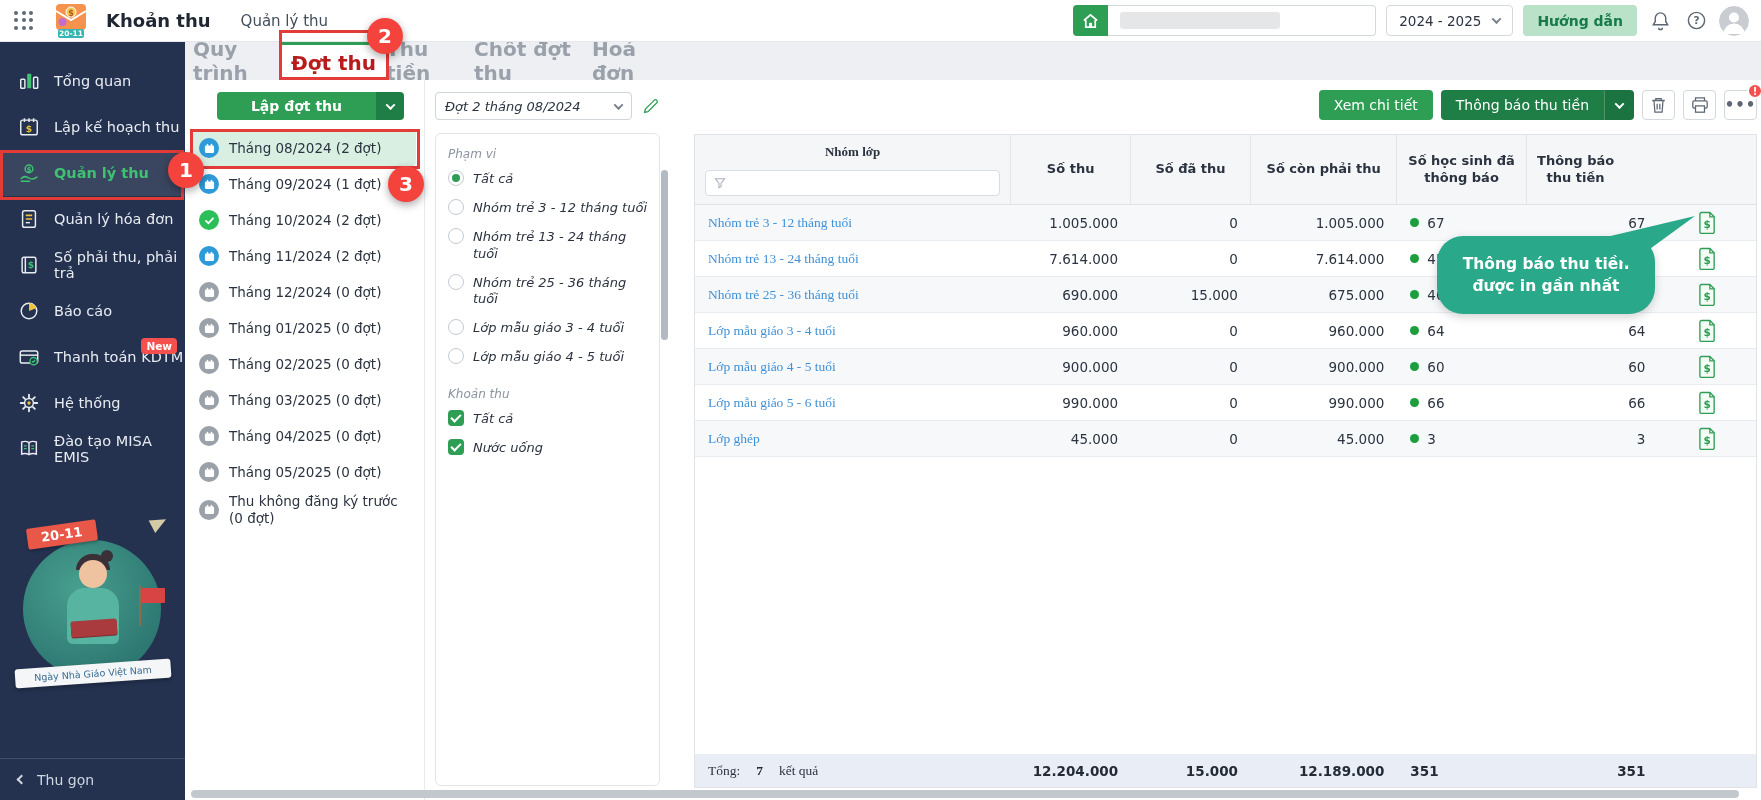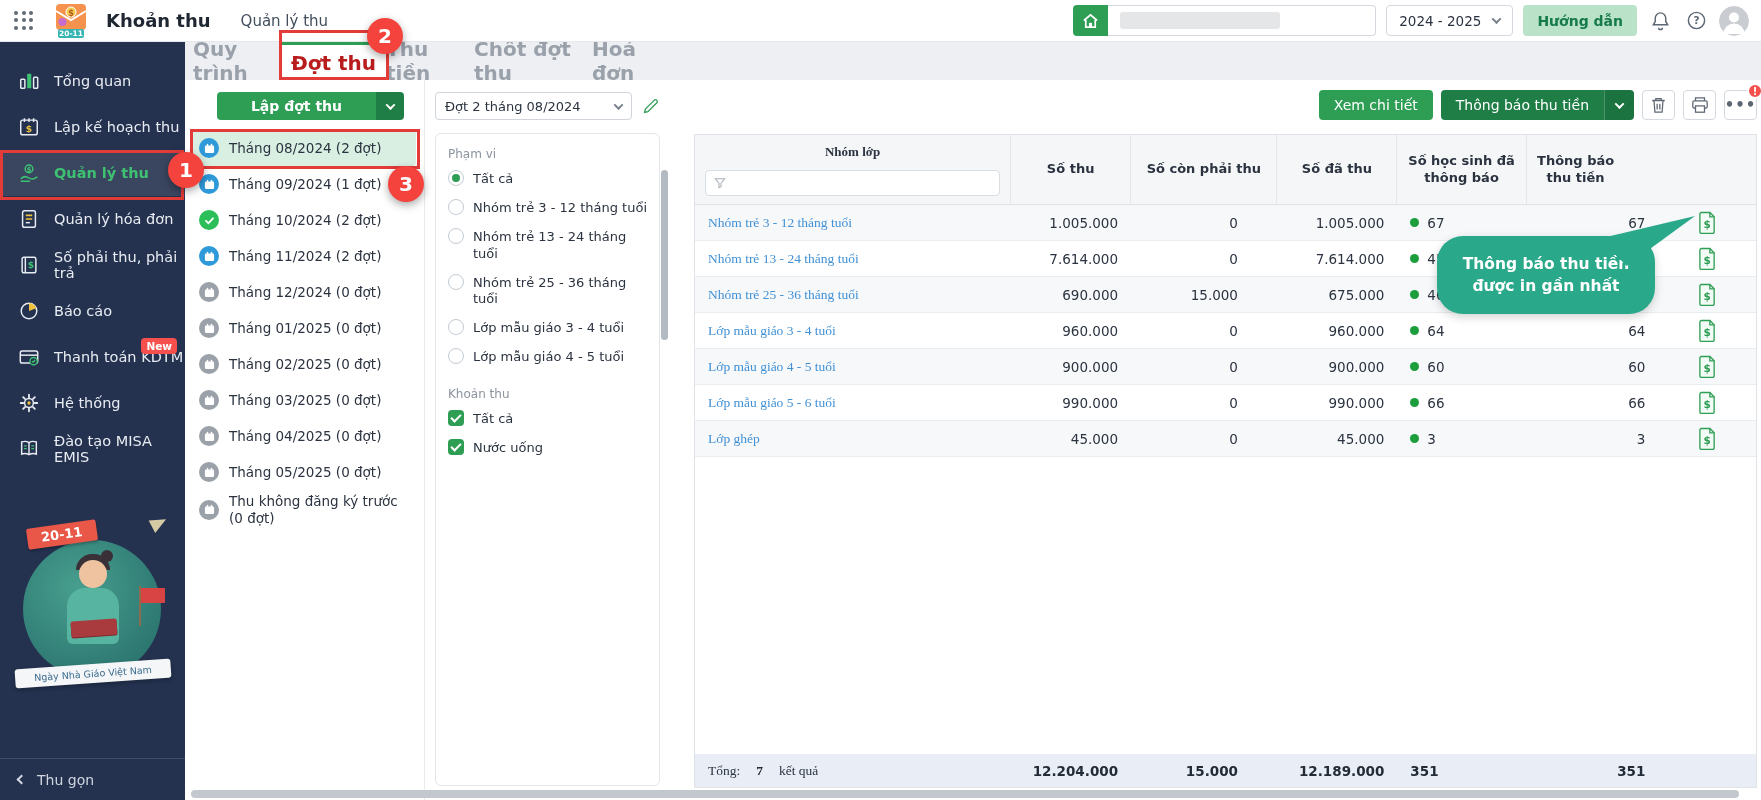--- a/index.html
+++ b/index.html
@@ -75,21 +75,21 @@
   .create-btn .cb-caret { width: 28px; background: #1e7e45; display: flex; align-items: center; justify-content: center; }
   .month-list { margin-top: 10px; }
   .month-item { min-height: 36px; margin: 0 8px 0 8px; border-radius: 4px; display: flex; align-items: center; gap: 10px; padding: 3px 4px 3px 6px; font-size: 13.5px; color: #2b3340; cursor: pointer; line-height: 1.25; }
   .month-item.selected { background: #d9efe2; }
   .micon { width: 20px; height: 20px; border-radius: 50%; flex-shrink: 0; display: flex; align-items: center; justify-content: center; }
   .micon.blue { background: #2f9ad9; }
   .micon.done { background: #2cbe58; }
   .micon.empty { background: #9ba1a9; }
 
   
-  .filter-col { width: 245px; flex-shrink: 0; padding: 12px 10px 12px 10px; position: relative; }
+  .filter-col { width: 245px; flex-shrink: 0; padding: 12px 10px 12px 10px; position: relative; font-style: italic; }
   .period-row { display: flex; align-items: center; gap: 8px; }
   .period-select { flex: 1; height: 28px; border: 1px solid #cfd5db; border-radius: 4px; background: #fff; display: flex; align-items: center; padding: 0 9px; font-size: 13px; color: #2b3340; cursor: pointer; }
   .period-select span.lbl { flex: 1; white-space: nowrap; overflow: hidden; }
   .edit-icon { width: 20px; height: 20px; display: flex; align-items: center; justify-content: center; cursor: pointer; }
   .filter-card { margin-top: 13px; border: 1px solid #e2e6ea; border-radius: 6px; padding: 13px 12px; height: calc(100% - 43px); overflow: hidden; }
   .group-label { font-size: 12px; color: #8b939e; margin-bottom: 9px; }
   .opt-row { display: flex; align-items: flex-start; gap: 9px; margin-bottom: 11px; cursor: pointer; }
   .opt-row .opt-label { font-size: 13px; color: #2b3340; line-height: 1.3; padding-top: 1px; }
   .radio { width: 16px; height: 16px; border: 1px solid #c3cad2; border-radius: 50%; flex-shrink: 0; background: #fff; position: relative; }
   .radio.sel::after { content: ""; position: absolute; left: 3px; top: 3px; width: 8px; height: 8px; border-radius: 50%; background: #2f9e55; }
@@ -545,22 +545,22 @@
             <div class="trow thead">
               <div class="th th-group c0">
                 <div class="th-title">Nhóm lớp</div>
                 <div class="col-filter">
                   <svg width="12" height="12" viewBox="0 0 14 14">
                       <path d="M1.5 2h11L8.2 7.2v4l-2.4 1.3V7.2z" fill="none" stroke="#a7aeb7" stroke-width="1.2"></path>
                     </svg>
                 </div>
               </div>
               <div class="th c1">Số thu</div>
+              <div class="th c2">Số đã thu</div>
               <div class="th c3">Số còn phải thu</div>
-              <div class="th c2">Số đã thu</div>
               <div class="th c4">Số học sinh đã thông báo</div>
               <div class="th c6">Thông báo thu tiền</div>
             </div>
 
             <div class="trow tbody-row">
               <div class="td name c0">Nhóm trẻ 3 - 12 tháng tuổi</div>
               <div class="td num c1">1.005.000</div>
               <div class="td num c2">0</div>
               <div class="td num c3">1.005.000</div>
               <div class="td dotted c4">

